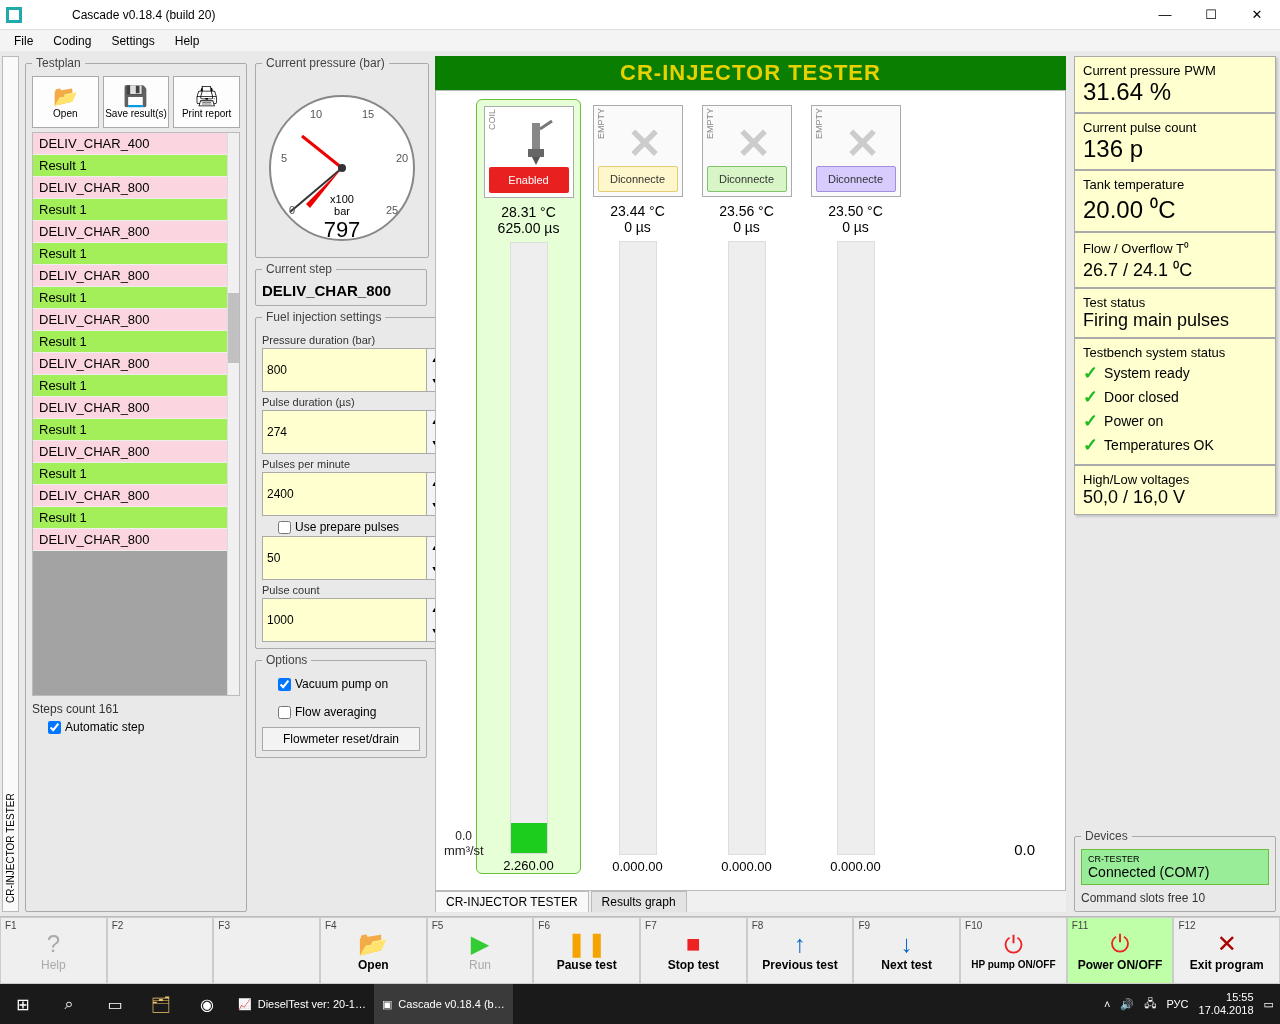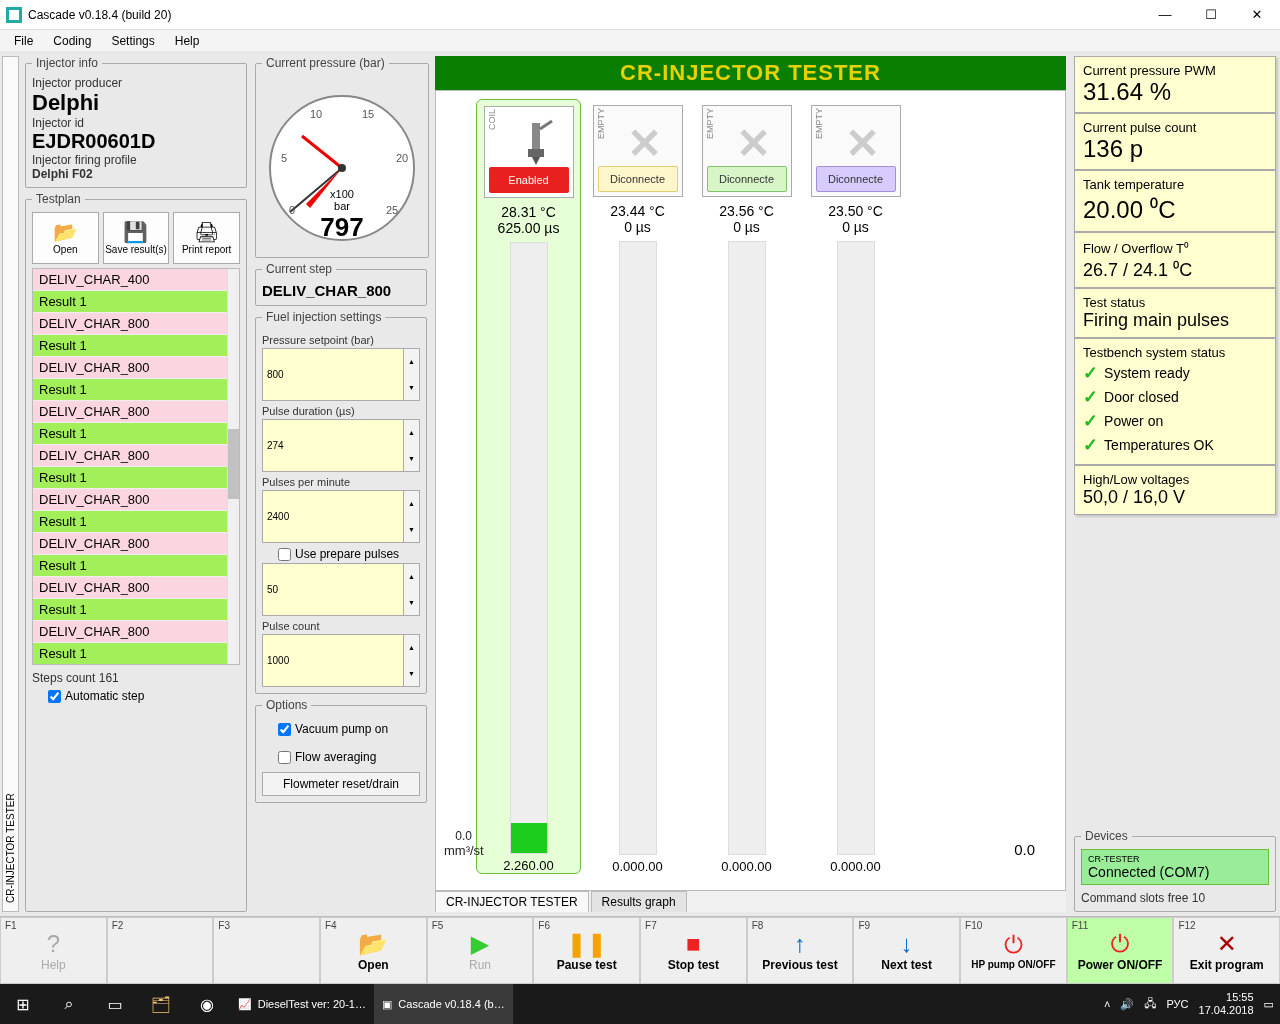--- a/index.html
+++ b/index.html
@@ -1,19 +1,19 @@
 <!DOCTYPE html>
 <html><head>
 <meta charset="utf-8">
 <style>
 * { box-sizing: border-box; margin: 0; padding: 0; font-family: "Segoe UI", Tahoma, sans-serif; }
 body { background: #f0f0f0; width: 1280px; height: 1024px; overflow: hidden; display: flex; flex-direction: column; }
 
 
-.titlebar { height: 30px; background: #fff; display: flex; align-items: center; border-bottom: 1px solid #ddd; }
+.titlebar { height: 30px; background: #fff; display: flex; align-items: center; border-bottom: 1px solid #ddd; gap: 44px; }
 .titlebar .app-icon { width: 16px; height: 16px; margin: 0 6px; display: inline-flex; }
 .titlebar .title-text { font-size: 12px; flex: 1; }
 .titlebar .win-btns { display: flex; }
 .titlebar .win-btn { width: 46px; height: 30px; display: flex; align-items: center; justify-content: center; font-size: 13px; }
 
 
 .menubar { height: 22px; background: #f4f4f4; display: flex; align-items: center; font-size: 12px; padding-left: 4px; border-bottom: 1px solid #e7e7e7; }
 .menubar span { padding: 0 10px; }
 
 
@@ -35,47 +35,47 @@
 .info-label { font-size: 12px; color: #333; }
 .info-value-big { font-size: 22px; font-weight: 600; }
 .info-value-med { font-size: 20px; font-weight: 600; }
 
 
 .tp-btns { display: flex; gap: 4px; margin-bottom: 4px; }
 .tp-btn { flex: 1; height: 52px; background: #fdfdfd; border: 1px solid #aaa; display: flex; flex-direction: column; align-items: center; justify-content: center; font-size: 10px; gap: 2px; }
 .tp-btn .glyph { font-size: 20px; line-height: 1; }
 
 
-.tp-list { border: 1px solid #bbb; background: #a3a3a3; height: 397px; overflow: hidden; position: relative; }
+.tp-list { border: 1px solid #bbb; background: #a3a3a3; height: 564px; overflow: hidden; position: relative; }
 .tp-list-inner { position: absolute; top: 0; left: 0; right: 12px; }
 .tp-item { font-size: 13px; padding: 3px 6px; border-bottom: 1px solid #eee; }
 .tp-item.pink { background: #fbd6e0; }
 .tp-item.green { background: #a2ef5a; }
 .tp-scroll { position: absolute; right: 0; top: 0; bottom: 0; width: 12px; background: #f0f0f0; border-left: 1px solid #ddd; }
 .tp-scroll-thumb { position: absolute; left: 0; right: 0; top: 160px; height: 70px; background: #c1c1c1; }
 
 
 .step-name { font-size: 15px; font-weight: 600; }
 
 
 .inp-lbl { font-size: 11px; color: #333; margin-top: 4px; }
 .inp-row { display: flex; margin-top: 2px; }
-.inp-row input[type=text] { flex: 1; background: #ffffd0; border: 1px solid #aaa; font-size: 10px; padding: 20px 4px; }
+.inp-row input[type=text] { flex: 1; background: #ffffd0; border: 1px solid #aaa; font-size: 12px; padding: 14px 4px; }
 .spinner { width: 16px; display: flex; flex-direction: column; border: 1px solid #aaa; border-left: none; }
 .spinner span { flex: 1; font-size: 7px; display: flex; align-items: center; justify-content: center; background: #f3f3f3; }
 .chk-row { font-size: 12px; display: flex; align-items: center; gap: 4px; margin-top: 4px; padding-left: 16px; }
 .chk-row input { margin: 0; }
 
 .flat-btn { background: #f3f3f3; border: 1px solid #aaa; font-size: 12px; padding: 4px 8px; margin-top: 8px; width: 100%; }
 
 
 .gauge-box { position: relative; height: 175px; display: flex; align-items: center; justify-content: center; }
 .gauge-svg { width: 160px; height: 160px; }
 .gauge-val { position: absolute; bottom: 8px; left: 0; right: 0; display: flex; flex-direction: column; align-items: center; font-size: 11px; }
-.gauge-val .big { font-size: 26px; font-weight: 700; }
+.gauge-val .big { font-size: 22px; font-weight: 400; }
 
 
 .center-hdr { background: #0a7e00; color: #e8d100; font-size: 22px; text-align: center; padding: 4px 0; font-weight: 600; letter-spacing: 1px; }
 .center-body { flex: 1; background: #fff; border: 1px solid #bbb; position: relative; display: flex; padding: 14px 8px 16px 40px; gap: 10px; }
 .inj-col { width: 105px; display: flex; flex-direction: column; align-items: center; }
 .inj-card { width: 90px; height: 92px; border: 1px solid #aaa; background: #fafafa; display: flex; flex-direction: column; position: relative; }
 .inj-card.active { background: #fff; }
 .inj-side-lbl { writing-mode: vertical-rl; transform: rotate(180deg); font-size: 9px; color: #888; padding: 2px; }
 .inj-icon-wrap { position: absolute; left: 18px; top: 6px; right: 4px; bottom: 22px; display: flex; align-items: center; justify-content: center; }
 .inj-x { font-size: 42px; color: #ccc; font-weight: 700; }
@@ -152,29 +152,20 @@
   <span>File</span>
   <span>Coding</span>
   <span>Settings</span>
   <span>Help</span>
 </div>
 
 <div class="main">
   <div class="side-tab">CR-INJECTOR TESTER</div>
 
   <div class="col-left">
-    <fieldset>
-      <legend>Injector info</legend>
-      <div class="info-label">Injector producer</div>
-      <div class="info-value-big">Delphi</div>
-      <div class="info-label">Injector id</div>
-      <div class="info-value-med">EJDR00601D</div>
-      <div class="info-label">Injector firing profile</div>
-      <div class="info-label" style="font-weight:600">Delphi F02</div>
-    </fieldset>
 
     <fieldset style="flex:1; display:flex; flex-direction:column;">
       <legend>Testplan</legend>
       <div class="tp-btns">
         <div class="tp-btn">
             <span class="glyph" style="color:#d9a300">📂</span>
             <span>Open</span>
           </div>
         <div class="tp-btn">
             <span class="glyph">💾</span>
@@ -248,21 +239,21 @@
       </div>
     </fieldset>
 
     <fieldset>
       <legend>Current step</legend>
       <div class="step-name">DELIV_CHAR_800</div>
     </fieldset>
 
     <fieldset>
       <legend>Fuel injection settings</legend>
-      <div class="inp-lbl">Pressure setpoint (bar)</div>
+      <div class="inp-lbl">Pressure duration (bar)</div>
       <div class="inp-row">
           <input type="text" value="800" style="">
           <div class="spinner">
             <span>▲</span>
             <span>▼</span>
           </div>
         </div>
       <div class="inp-lbl">Pulse duration (µs)</div>
       <div class="inp-row">
           <input type="text" value="274" style="">

